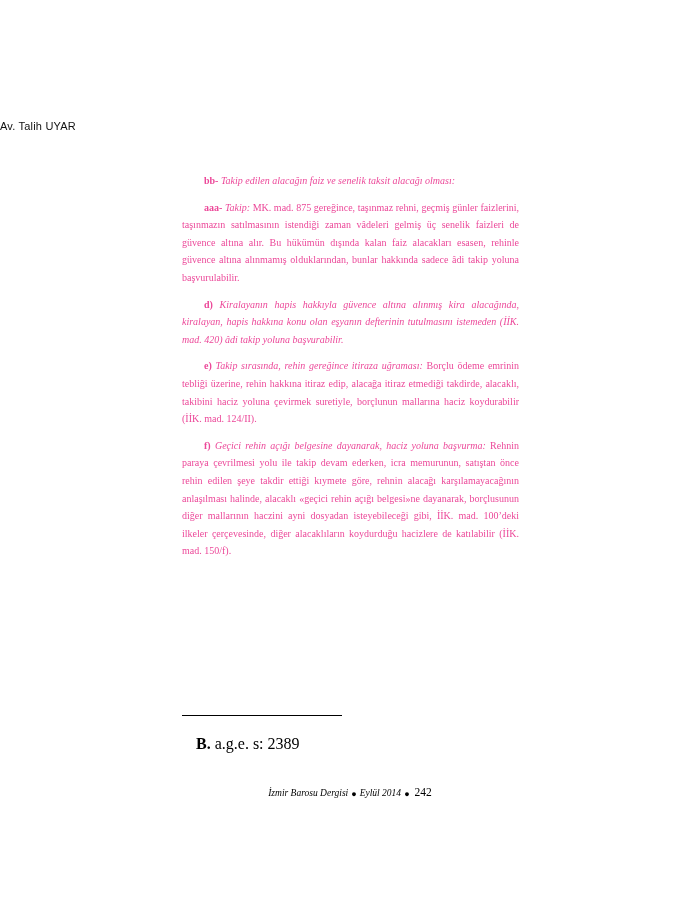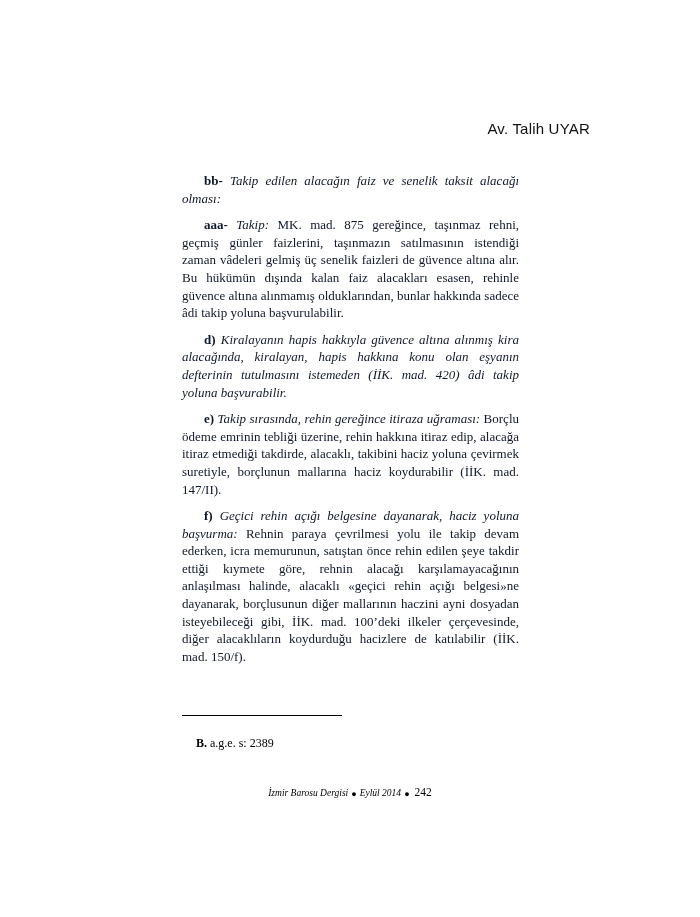--- a/index.html
+++ b/index.html
@@ -19,39 +19,39 @@
     height: 917px;
     box-sizing: border-box;
     padding: 0;
     overflow: hidden;
   }
   .running-head {
     position: absolute;
     top: 120px;
     left: 0;
     width: 590px;
-    text-align: right;
+    text-align: left;
     font-family: "Liberation Sans", sans-serif;
-    font-size: 15px;
+    font-size: 11px;
     letter-spacing: 0.2px;
     color: #111;
   }
   .content {
     position: absolute;
     top: 172px;
     left: 182px;
     width: 337px;
   }
   p.para {
     margin: 0 0 9px 0;
-    font-size: 13px;
+    font-size: 10px;
     line-height: 17.6px;
     text-align: justify;
     text-indent: 22px;
-    color: #0f172a;
+    color: #ec4899;
     hyphens: manual;
   }
   p.para:last-child {
     margin-bottom: 9px;
   }
   .lbl {
     font-weight: bold;
   }
   .ital {
     font-style: italic;
@@ -62,21 +62,21 @@
     left: 182px;
     width: 160px;
     height: 1px;
     background: #000;
   }
   .footnote {
     position: absolute;
     top: 736px;
     left: 182px;
     width: 337px;
-    font-size: 12px;
+    font-size: 16px;
     line-height: 15px;
     text-indent: 14px;
   }
   .footnote .fn-mark {
     font-weight: bold;
   }
   .footer {
     position: absolute;
     top: 786px;
     left: 0;
@@ -116,21 +116,21 @@
     <p class="para">
       <span class="lbl">aaa-</span><span class="ital"> Takip:</span><span> MK. mad. 875 gereğince, taşınmaz rehni, geçmiş günler faizlerini, taşınmazın satılmasının istendiği zaman vâdeleri gelmiş üç senelik faizleri de güvence altına alır. Bu hükümün dışında kalan faiz alacakları esasen, rehinle güvence altına alınmamış olduklarından, bunlar hakkında sadece âdi takip yoluna başvurulabilir.</span>
     </p>
 
 
     <p class="para">
       <span class="lbl">d)</span><span class="ital"> Kiralayanın hapis hakkıyla güvence altına alınmış kira alacağında, kiralayan, hapis hakkına konu olan eşyanın defterinin tutulmasını istemeden (İİK. mad. 420) âdi takip yoluna başvurabilir.</span><span></span>
     </p>
 
     <p class="para">
-      <span class="lbl">e)</span><span class="ital"> Takip sırasında, rehin gereğince itiraza uğraması:</span><span> Borçlu ödeme emrinin tebliği üzerine, rehin hakkına itiraz edip, alacağa itiraz etmediği takdirde, alacaklı, takibini haciz yoluna çevirmek suretiyle, borçlunun mallarına haciz koydurabilir (İİK. mad. 147/II).</span>
+      <span class="lbl">e)</span><span class="ital"> Takip sırasında, rehin gereğince itiraza uğraması:</span><span> Borçlu ödeme emrinin tebliği üzerine, rehin hakkına itiraz edip, alacağa itiraz etmediği takdirde, alacaklı, takibini haciz yoluna çevirmek suretiyle, borçlunun mallarına haciz koydurabilir (İİK. mad. 124/II).</span>
     </p>
 
     <p class="para">
       <span class="lbl">f)</span><span class="ital"> Geçici rehin açığı belgesine dayanarak, haciz yoluna başvurma:</span><span> Rehnin paraya çevrilmesi yolu ile takip devam ederken, icra memurunun, satıştan önce rehin edilen şeye takdir ettiği kıymete göre, rehnin alacağı karşılamayacağının anlaşılması halinde, alacaklı «geçici rehin açığı belgesi»ne dayanarak, borçlusunun diğer mallarının haczini ayni dosyadan isteyebileceği gibi, İİK. mad. 100’deki ilkeler çerçevesinde, diğer alacaklıların koydurduğu hacizlere de katılabilir (İİK. mad. 150/f).</span>
     </p>
 
   </div>
 
   <div class="rule"></div>
 

